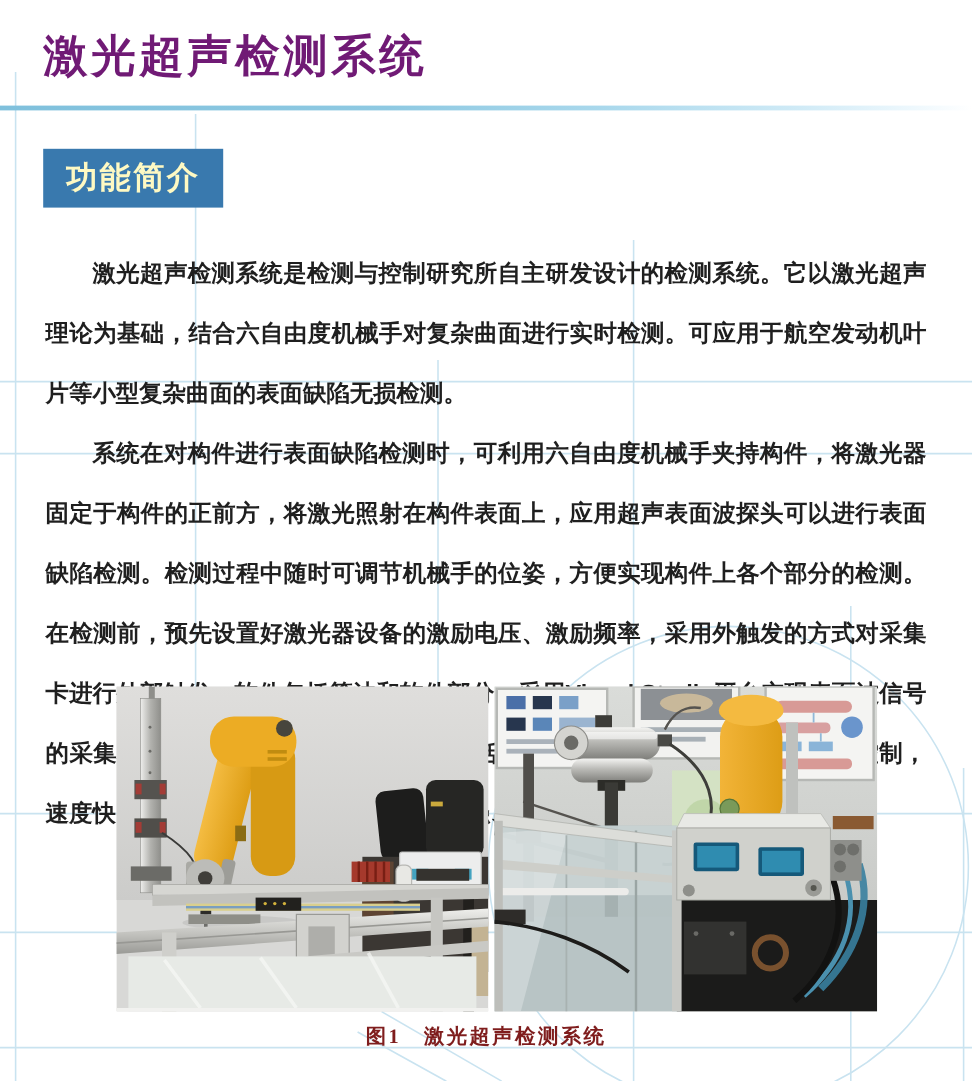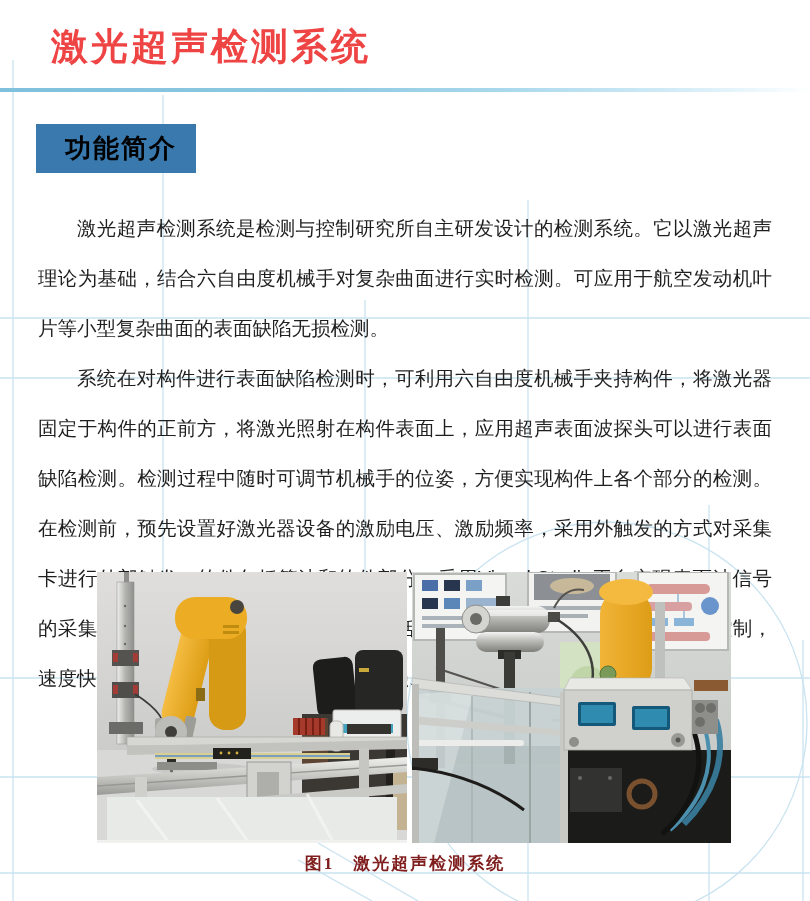--- a/index.html
+++ b/index.html
@@ -2,38 +2,38 @@
 <html><head>
 <meta charset="utf-8">
 <style>
   html,body{margin:0;padding:0;background:#ffffff;}
   .page{
     position:relative;width:810px;height:901px;background:#ffffff;
     overflow:hidden;font-family:"Liberation Sans",sans-serif;
   }
   .bg-grid{position:absolute;left:0;top:0;z-index:0;}
   .page-title{
-    position:absolute;left:51px;top:22px;z-index:2;margin:0;
-    font-size:37px;font-weight:bold;color:#ef4444;letter-spacing:3px;
+    position:absolute;left:36px;top:22px;z-index:2;margin:0;
+    font-size:37px;font-weight:bold;color:#701a75;letter-spacing:3px;
   }
   .header-divider{
     position:absolute;left:0;top:88px;width:810px;height:4px;z-index:2;
     background:linear-gradient(to right,#7fc0dc 0%,#8ec9e2 40%,#a9d8ec 62%,#cfeaf6 82%,#eef8fd 94%,#ffffff 100%);
   }
   .section-badge{
     position:absolute;left:36px;top:124px;width:150px;height:49px;z-index:2;
-    background:#3979ae;color:#000000;display:flex;align-items:center;justify-content:center;
-    font-size:26px;font-weight:bold;letter-spacing:2px;padding-left:10px;
+    background:#3979ae;color:#fef9c3;display:flex;align-items:center;justify-content:center;
+    font-size:26px;font-weight:bold;letter-spacing:2px;
   }
   .body-text{
     position:absolute;left:38px;top:203px;width:734px;z-index:2;
     font-size:19.5px;line-height:50px;color:#1f1f1f;
     text-align:justify;
   }
-  .body-text p{margin:0;text-indent:2em;}
+  .body-text p{margin:0;text-indent:2em;font-weight:bold;}
   .figure-photos{
     position:absolute;left:97px;top:572px;z-index:3;
     display:flex;gap:5px;
   }
   .figure-photos svg{display:block;}
   .figure-caption{
     position:absolute;left:0;top:852px;width:810px;z-index:2;
     text-align:center;font-family:"Liberation Serif",serif;font-weight:bold;
     font-size:17px;color:#7f1d1d;letter-spacing:2px;
   }

